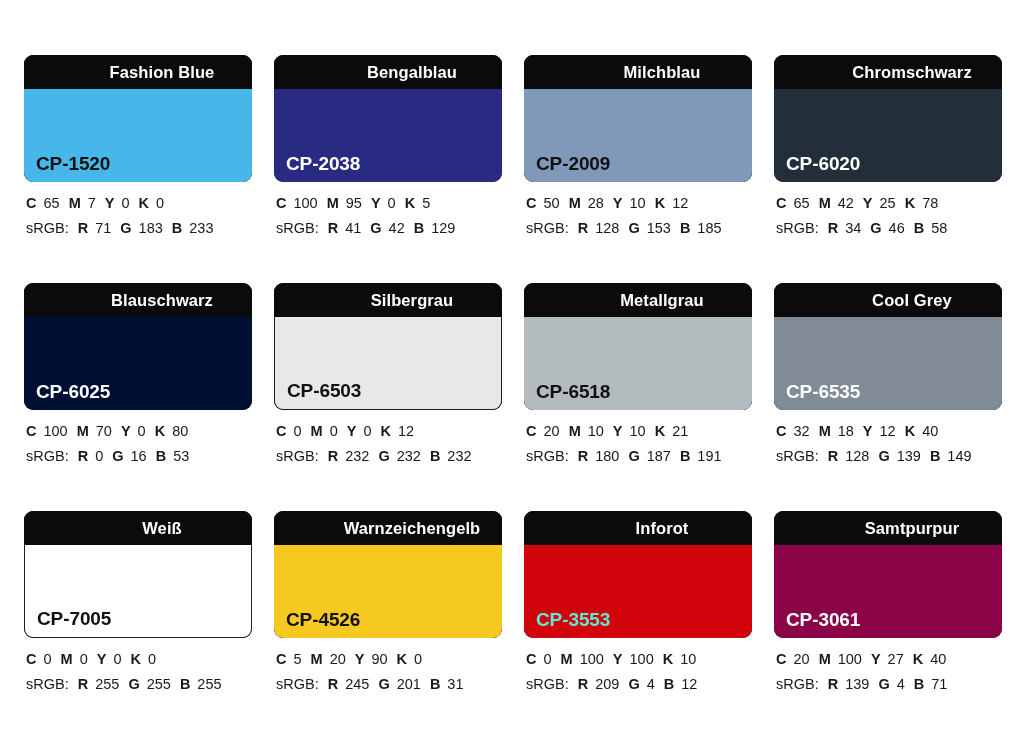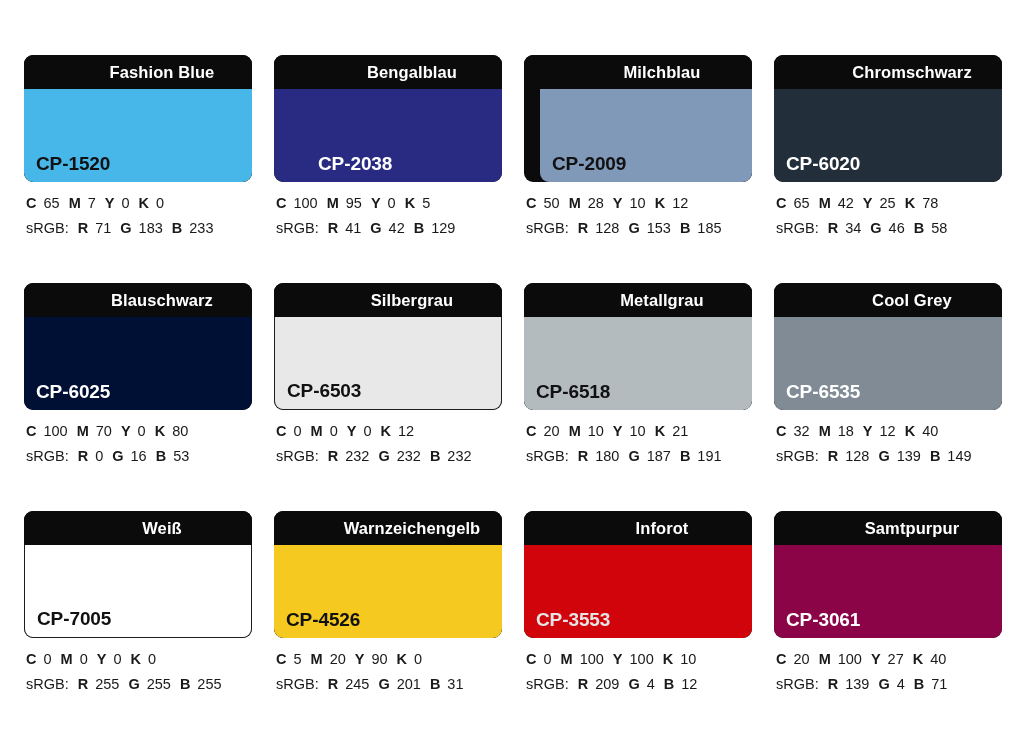--- a/index.html
+++ b/index.html
@@ -134,34 +134,34 @@
         <div class="value-line"><span class="k">C</span><span class="sp"></span><span class="v">65</span><span class="spw"></span><span class="k">M</span><span class="sp"></span><span class="v">7</span><span class="spw"></span><span class="k">Y</span><span class="sp"></span><span class="v">0</span><span class="spw"></span><span class="k">K</span><span class="sp"></span><span class="v">0</span></div>
         <div class="value-line"><span class="v">sRGB:</span><span class="spw"></span><span class="k">R</span><span class="sp"></span><span class="v">71</span><span class="spw"></span><span class="k">G</span><span class="sp"></span><span class="v">183</span><span class="spw"></span><span class="k">B</span><span class="sp"></span><span class="v">233</span></div>
       </div>
     </div>
     <div class="color-card">
       <div class="card-body">
         <div class="card-header">
           <span class="card-header-title">Bengalblau</span>
         </div>
         <div class="card-swatch" style="background: rgb(41, 42, 129);">
-          <span class="swatch-code" style="color: rgb(255, 255, 255); margin-left: 32px;">CP-2038</span>
+          <span class="swatch-code" style="color: rgb(255, 255, 255);">CP-2038</span>
         </div>
       </div>
       <div class="card-values">
         <div class="value-line"><span class="k">C</span><span class="sp"></span><span class="v">100</span><span class="spw"></span><span class="k">M</span><span class="sp"></span><span class="v">95</span><span class="spw"></span><span class="k">Y</span><span class="sp"></span><span class="v">0</span><span class="spw"></span><span class="k">K</span><span class="sp"></span><span class="v">5</span></div>
         <div class="value-line"><span class="v">sRGB:</span><span class="spw"></span><span class="k">R</span><span class="sp"></span><span class="v">41</span><span class="spw"></span><span class="k">G</span><span class="sp"></span><span class="v">42</span><span class="spw"></span><span class="k">B</span><span class="sp"></span><span class="v">129</span></div>
       </div>
     </div>
     <div class="color-card">
       <div class="card-body">
         <div class="card-header">
           <span class="card-header-title">Milchblau</span>
         </div>
-        <div class="card-swatch" style="background: rgb(128, 153, 185); margin-left: 16px;">
+        <div class="card-swatch" style="background: rgb(128, 153, 185);">
           <span class="swatch-code" style="color: rgb(17, 17, 17);">CP-2009</span>
         </div>
       </div>
       <div class="card-values">
         <div class="value-line"><span class="k">C</span><span class="sp"></span><span class="v">50</span><span class="spw"></span><span class="k">M</span><span class="sp"></span><span class="v">28</span><span class="spw"></span><span class="k">Y</span><span class="sp"></span><span class="v">10</span><span class="spw"></span><span class="k">K</span><span class="sp"></span><span class="v">12</span></div>
         <div class="value-line"><span class="v">sRGB:</span><span class="spw"></span><span class="k">R</span><span class="sp"></span><span class="v">128</span><span class="spw"></span><span class="k">G</span><span class="sp"></span><span class="v">153</span><span class="spw"></span><span class="k">B</span><span class="sp"></span><span class="v">185</span></div>
       </div>
     </div>
     <div class="color-card">
       <div class="card-body">
@@ -260,21 +260,21 @@
         <div class="value-line"><span class="k">C</span><span class="sp"></span><span class="v">5</span><span class="spw"></span><span class="k">M</span><span class="sp"></span><span class="v">20</span><span class="spw"></span><span class="k">Y</span><span class="sp"></span><span class="v">90</span><span class="spw"></span><span class="k">K</span><span class="sp"></span><span class="v">0</span></div>
         <div class="value-line"><span class="v">sRGB:</span><span class="spw"></span><span class="k">R</span><span class="sp"></span><span class="v">245</span><span class="spw"></span><span class="k">G</span><span class="sp"></span><span class="v">201</span><span class="spw"></span><span class="k">B</span><span class="sp"></span><span class="v">31</span></div>
       </div>
     </div>
     <div class="color-card">
       <div class="card-body">
         <div class="card-header">
           <span class="card-header-title">Inforot</span>
         </div>
         <div class="card-swatch" style="background: rgb(209, 4, 12);">
-          <span class="swatch-code" style="color: #e5e5e5;">CP-3553</span>
+          <span class="swatch-code" style="color: #5eead4;">CP-3553</span>
         </div>
       </div>
       <div class="card-values">
         <div class="value-line"><span class="k">C</span><span class="sp"></span><span class="v">0</span><span class="spw"></span><span class="k">M</span><span class="sp"></span><span class="v">100</span><span class="spw"></span><span class="k">Y</span><span class="sp"></span><span class="v">100</span><span class="spw"></span><span class="k">K</span><span class="sp"></span><span class="v">10</span></div>
         <div class="value-line"><span class="v">sRGB:</span><span class="spw"></span><span class="k">R</span><span class="sp"></span><span class="v">209</span><span class="spw"></span><span class="k">G</span><span class="sp"></span><span class="v">4</span><span class="spw"></span><span class="k">B</span><span class="sp"></span><span class="v">12</span></div>
       </div>
     </div>
     <div class="color-card">
       <div class="card-body">
         <div class="card-header">

